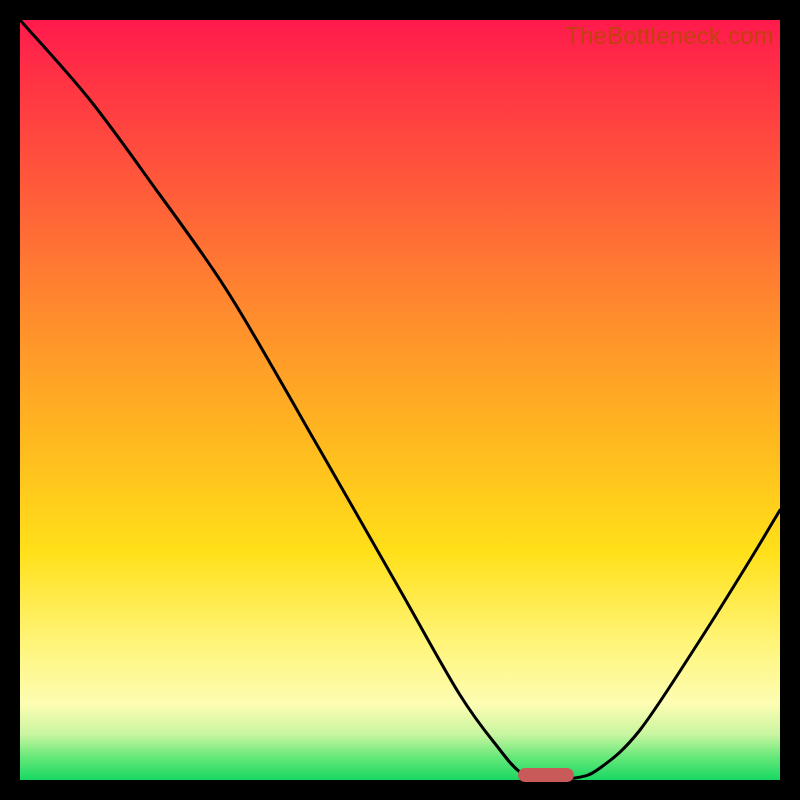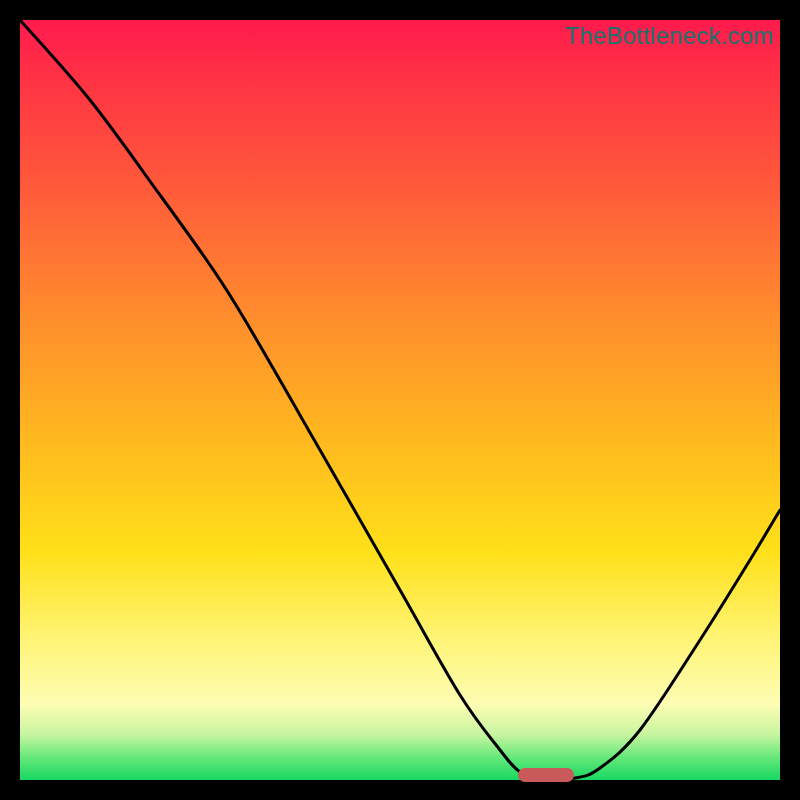--- a/index.html
+++ b/index.html
@@ -38,21 +38,21 @@
       #fdfdb3 90%,
       #c8f5a0 94%,
       #66e879 97%,
       #18d862 100%
     );
   }
   .watermark {
     position: absolute;
     top: 2px;
     right: 6px;
-    color: #0f766e;
+    color: #c2410c;
     font-size: 24px;
     font-weight: 500;
     letter-spacing: 0.2px;
     pointer-events: none;
     user-select: none;
     margin-left: 31px;
   }
   svg.curve {
     position: absolute;
     left: 0;

